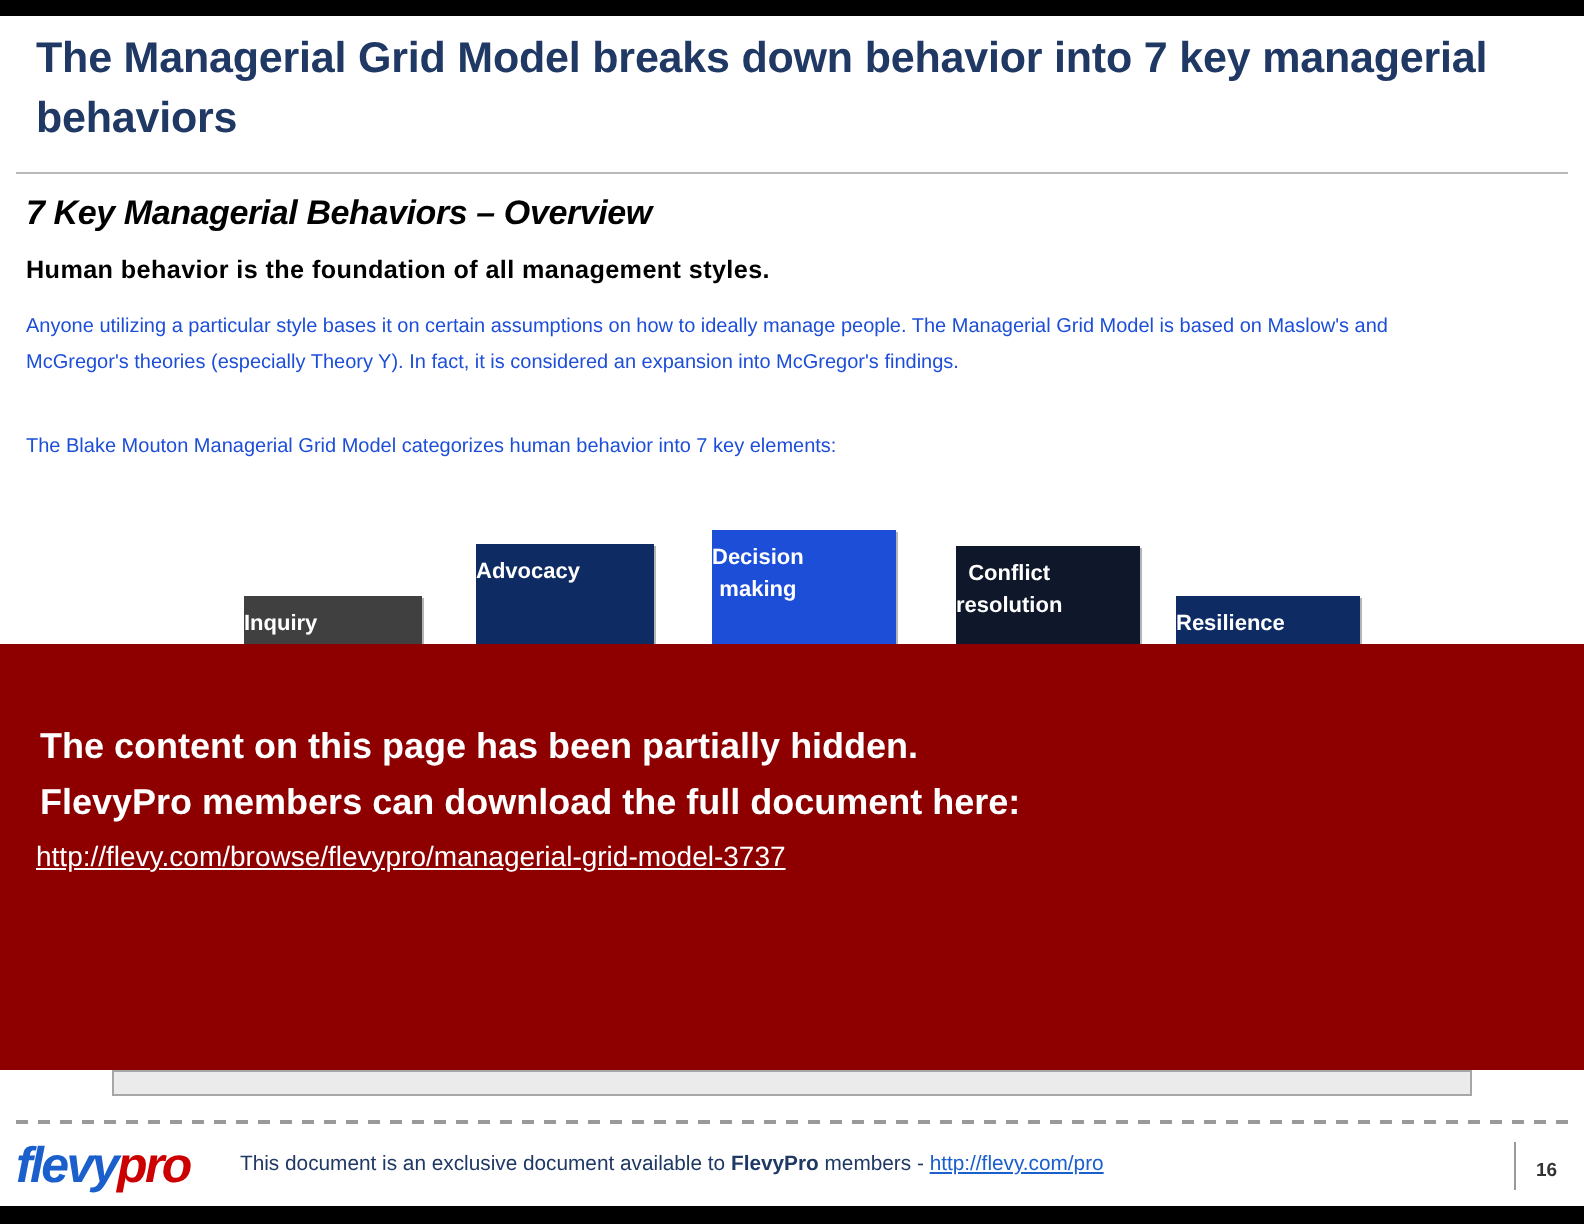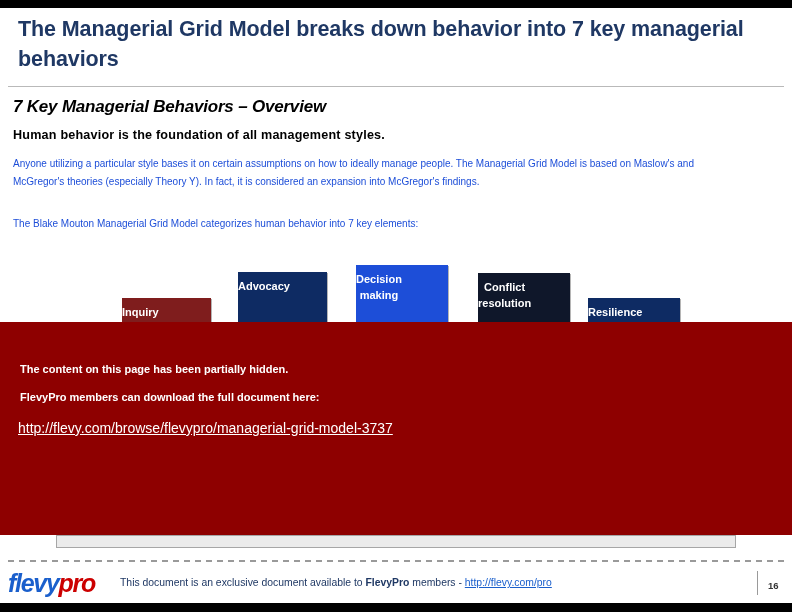--- a/index.html
+++ b/index.html
@@ -113,21 +113,21 @@
     left: 0;
     top: 322px;
     width: 792px;
     height: 213px;
     background: #8E0000;
   }
   .hidden-overlay .ov-line {
     position: absolute;
     left: 20px;
     color: #ffffff;
-    font-size: 11px;
+    font-size: 18px;
     font-weight: bold;
     white-space: nowrap;
   }
   .hidden-overlay .ov-line.l1 { top: 41px; }
   .hidden-overlay .ov-line.l2 { top: 69px; }
   .hidden-overlay .ov-link {
     position: absolute;
     left: 18px;
     top: 98px;
     color: #ffffff;
@@ -220,21 +220,21 @@
     <div class="slide-title">The Managerial Grid Model breaks down behavior into 7 key managerial behaviors</div>
   </div>
   <div class="title-rule"></div>
 
   <div class="section-head">7 Key Managerial Behaviors – Overview</div>
   <div class="lead-line">Human behavior is the foundation of all management styles.</div>
   <div class="para p1">Anyone utilizing a particular style bases it on certain assumptions on how to ideally manage people.  The Managerial Grid Model is based on Maslow's and McGregor's theories (especially Theory Y).  In fact, it is considered an expansion into McGregor's findings.</div>
   <div class="para p2">The Blake Mouton Managerial Grid Model categorizes human behavior into 7 key elements:</div>
 
   <div class="behavior-area" id="behavior-area">
-      <div class="behavior-box" style="left: 122px; top: 48px; width: 89px; height: 42px; background: #7f1d1d;">
+      <div class="behavior-box" style="left: 122px; top: 48px; width: 89px; height: 42px; background: #404040;">
         <span>Inquiry</span>
       </div>
       <div class="behavior-box" style="left: 238px; top: 22px; width: 89px; height: 68px; background: rgb(14, 43, 99);">
         <span>Advocacy</span>
       </div>
       <div class="behavior-box" style="left: 356px; top: 15px; width: 92px; height: 75px; background: #1d4ed8;">
         <span>Decision<br>making</span>
       </div>
       <div class="behavior-box" style="left: 478px; top: 23px; width: 92px; height: 67px; background: #0f172a;">
         <span>Conflict<br>resolution</span>

